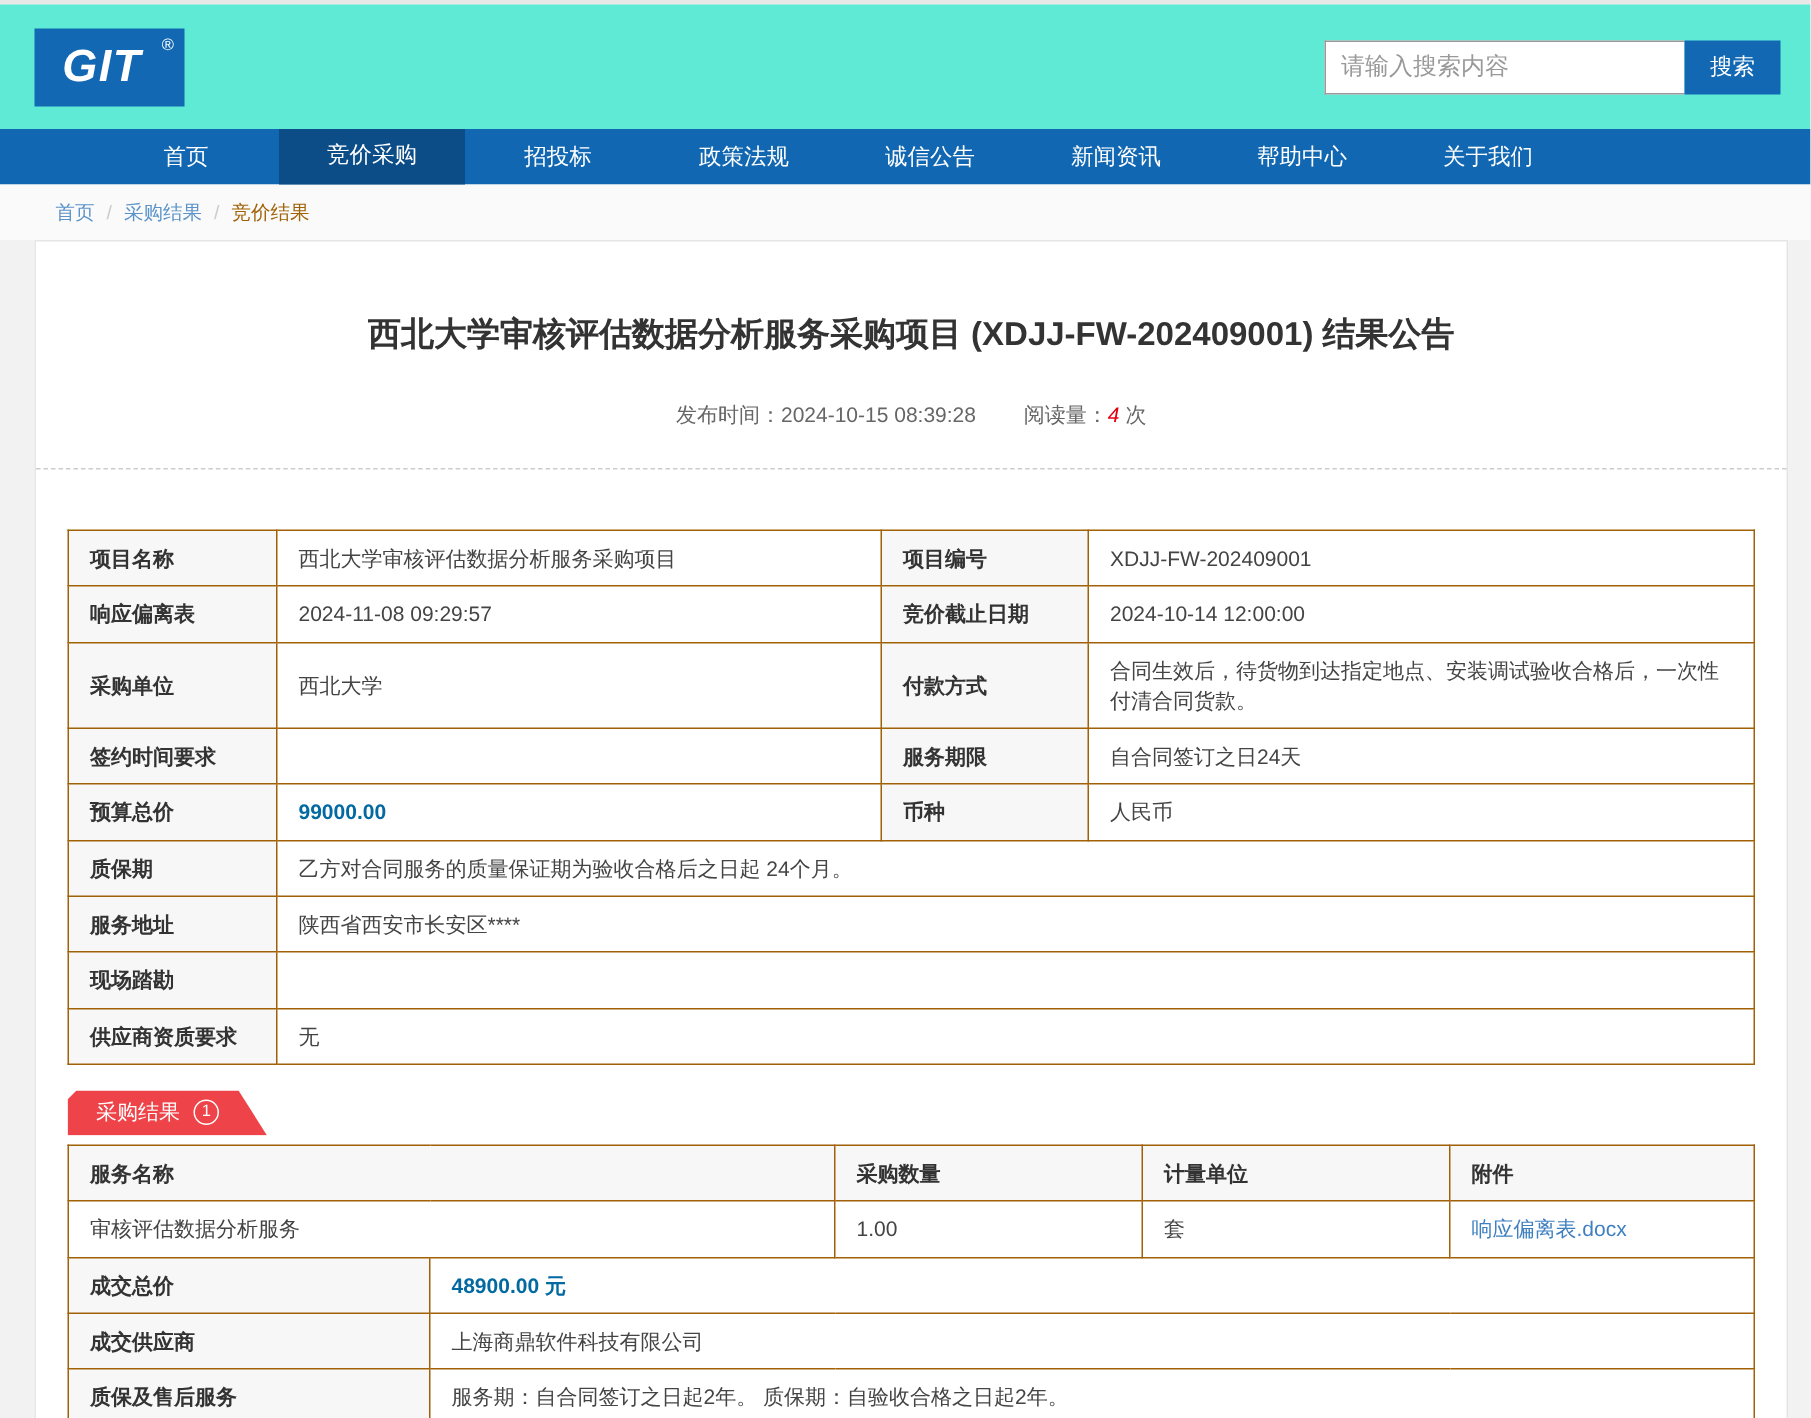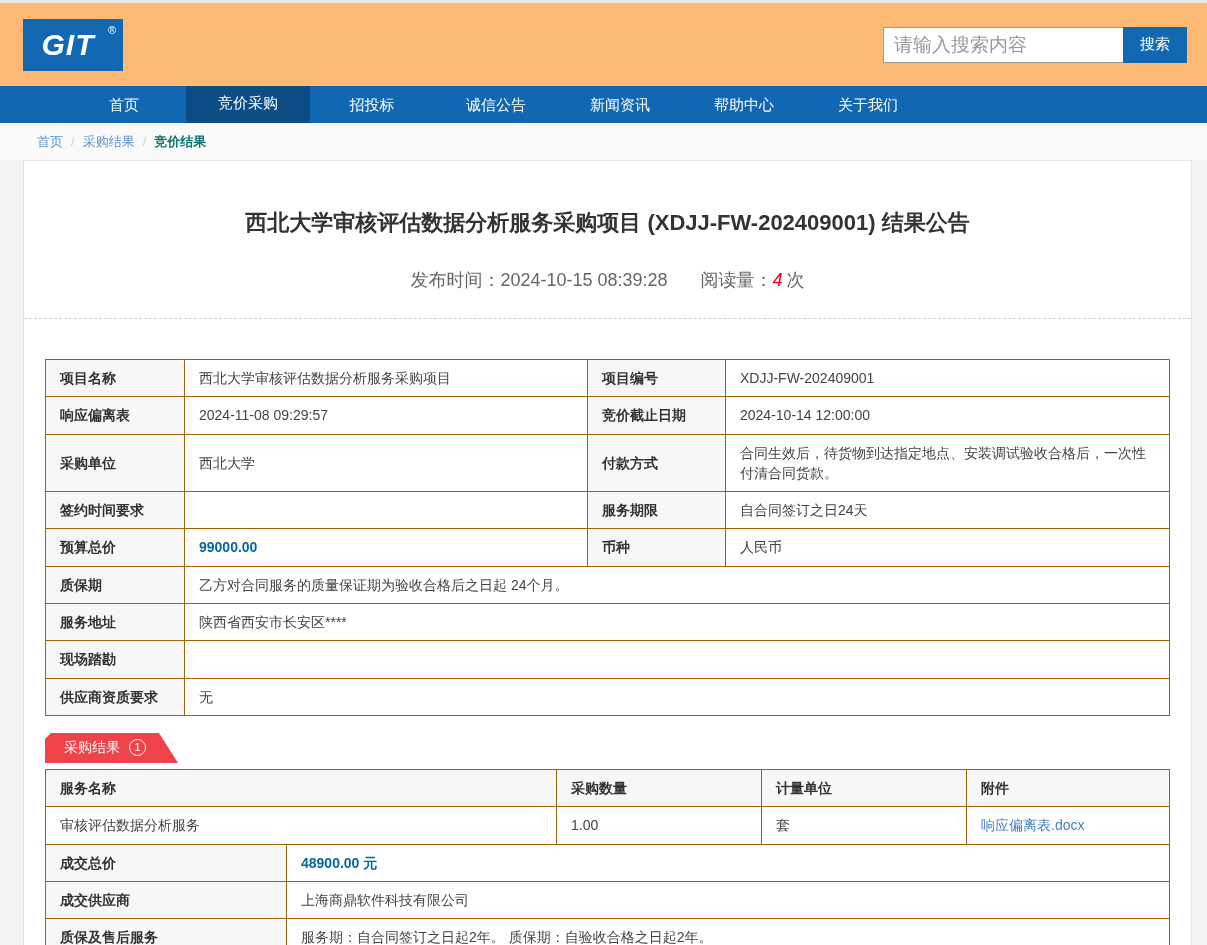--- a/index.html
+++ b/index.html
@@ -7,21 +7,21 @@
     width: 1207px;
     font-family: "Liberation Sans", "DejaVu Sans", sans-serif;
     background: #f2f2f2;
     color: #333;
   }
   
   .top-strip { height: 3px; background: #e8e8e8; }
 
   
   .site-header {
-    background: #fdba74;
+    background: #5eead4;
     height: 83px;
     display: flex;
     align-items: center;
     padding: 0 20px 0 23px;
   }
   .logo-box {
     width: 100px; height: 52px;
     background: #1268b3;
     color: #fff;
     display: flex; align-items: center; justify-content: center;
@@ -39,21 +39,21 @@
   }
   .brand {
     margin-left: 12px;
     font-size: 25px; font-weight: bold; color: #333;
   }
   .search-area { margin-left: auto; display: flex; }
   .search-input {
     width: 240px; height: 36px;
     border: 1px solid #9a9a9a; border-right: none;
     padding: 0 10px;
-    font-size: 19px;
+    font-size: 16px;
     color: #333;
     outline: none;
   }
   .search-input::placeholder { color: #999; }
   .search-btn {
     width: 64px; height: 36px;
     background: #1268b3; color: #fff;
     border: none; font-size: 15px;
     cursor: pointer;
   }
@@ -76,40 +76,40 @@
   
   .breadcrumb-bar {
     background: #fafafa;
     height: 37px;
     display: flex; align-items: center;
     padding-left: 37px;
     font-size: 13px;
   }
   .crumb-link { color: #5b93c9; cursor: pointer; text-decoration: none; }
   .crumb-sep { color: #ccc; margin: 0 8px; }
-  .crumb-current { color: #0f766e; font-weight: bold; }
+  .crumb-current { color: #a16207; }
 
   
   .main-wrap { background: #f2f2f2; padding: 0 15px 0 23px; }
   .card {
     background: #fff;
     border: 1px solid #e5e5e5;
     min-height: 786px;
   }
   .title-block {
     padding: 47px 40px 26px;
     border-bottom: 1px dashed #ccc;
     text-align: center;
   }
   .notice-title {
     font-size: 22px; font-weight: bold; color: #333;
   }
   .notice-meta {
     margin-top: 30px;
-    font-size: 18px; color: #666;
+    font-size: 14px; color: #666;
   }
   .meta-group { margin: 0 14px; }
   .views-count { color: #e60012; font-style: italic; margin-right: 4px; }
 
   .body-block { padding: 40px 21px 40px; }
 
   
   table { border-collapse: collapse; width: 100%; table-layout: fixed; }
   td, th {
     border: 1px solid #a16207;
@@ -166,20 +166,21 @@
   <div class="search-area">
     <input class="search-input" type="text" placeholder="请输入搜索内容" style="">
     <button class="search-btn">搜索</button>
   </div>
 </header>
 
 <nav class="main-nav">
   <div class="nav-item">首页</div>
   <div class="nav-item active">竞价采购</div>
   <div class="nav-item">招投标</div>
+  <div class="nav-item">政策法规</div>
   <div class="nav-item">诚信公告</div>
   <div class="nav-item">新闻资讯</div>
   <div class="nav-item">帮助中心</div>
   <div class="nav-item">关于我们</div>
 </nav>
 
 <div class="breadcrumb-bar">
   <a class="crumb-link">首页</a>
   <span class="crumb-sep">/</span>
   <a class="crumb-link">采购结果</a>

